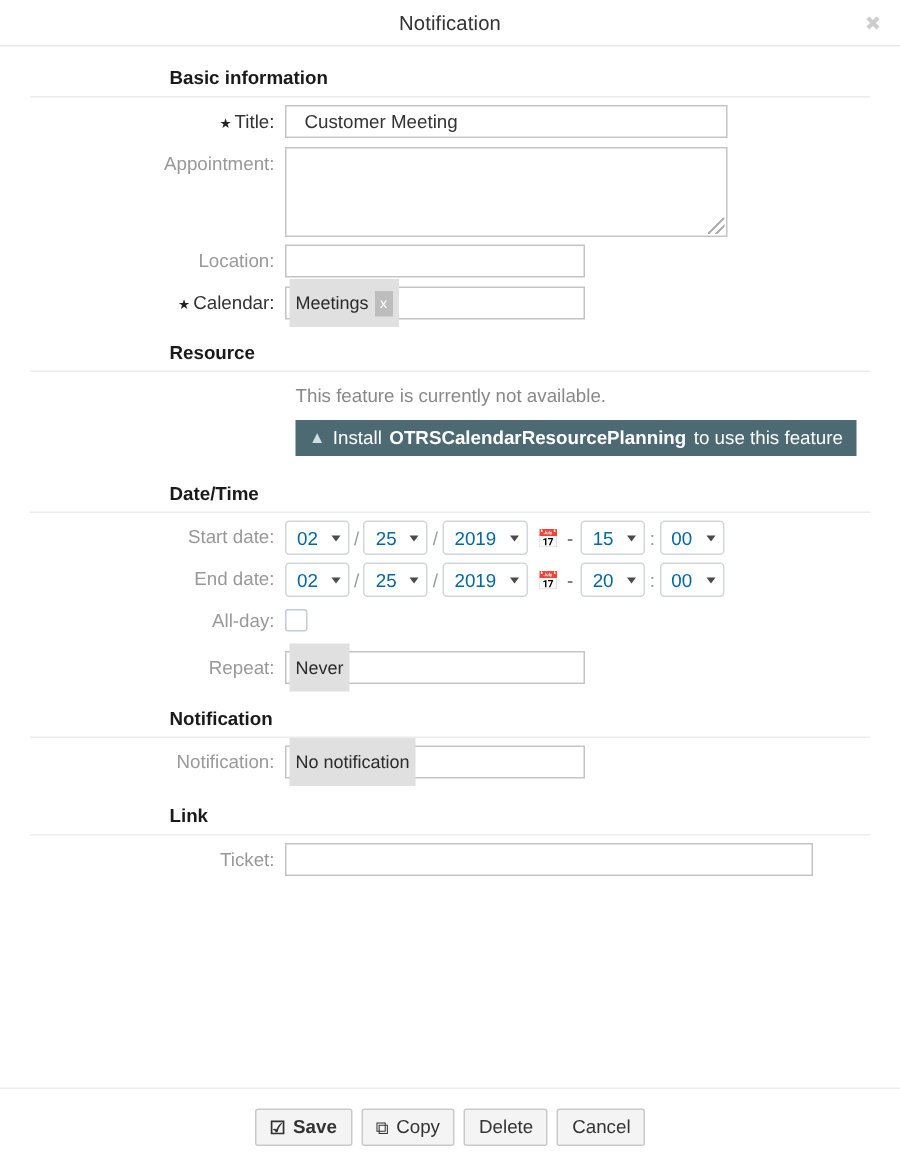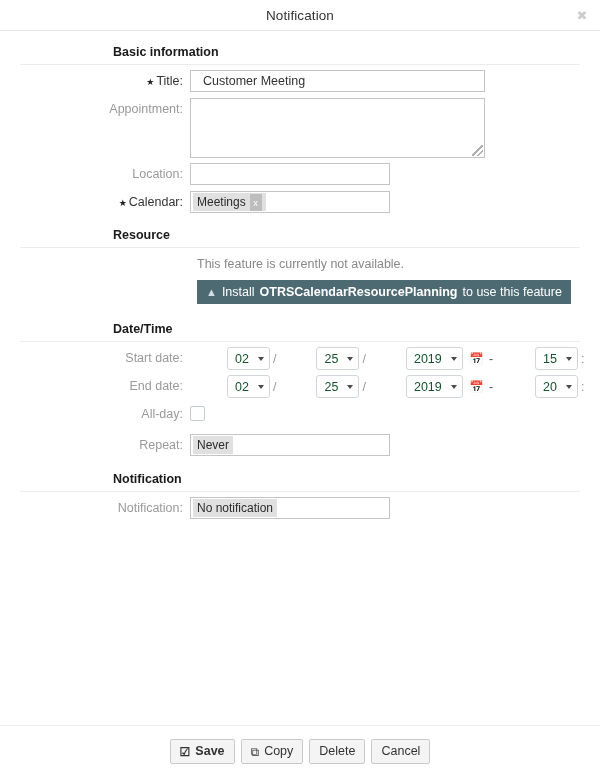--- a/index.html
+++ b/index.html
@@ -141,21 +141,21 @@
     border: 1px solid #c4c4c4;
     background: #fff;
     display: flex;
     align-items: center;
     padding: 0 2px;
   }
   .chip {
     background: #e0e0e0;
     color: #2b2b2b;
     font-size: 12px;
-    height: 18px;
+    height: 32px;
     line-height: 17px;
     padding: 0 4px;
     display: inline-flex;
     align-items: center;
     white-space: nowrap;
   }
   .chip-x {
     background: #bdbdbd;
     color: #ffffff;
     font-size: 9.5px;
@@ -195,28 +195,27 @@
   }
 
   
   .dt-row { display: flex; align-items: center; gap: 0; }
   .sel {
     height: 23px;
     border: 1px solid #d2d6da;
     border-radius: 3px;
     background: #fff;
     font-size: 12.5px;
-    color: #14532d;
+    color: #0369a1;
     display: inline-flex;
     align-items: center;
     padding: 0 5px 0 7px;
     gap: 5px;
     cursor: pointer;
     user-select: none;
-    margin-left: 37px;
   }
   .sel-2 { min-width: 43px; }
   .sel-4 { min-width: 57px; }
   .caret {
     width: 0; height: 0;
     border-left: 3.5px solid transparent;
     border-right: 3.5px solid transparent;
     border-top: 4.5px solid #4a4a4a;
     margin-left: auto;
   }
@@ -424,20 +423,30 @@
       <div class="row">
         <div class="label">Notification:</div>
         <div class="field">
           <div class="chip-select w-notif">
             <span class="chip">No notification</span>
           </div>
         </div>
       </div>
     </div>
 
+    <div class="section" style="margin-top:17px;">
+      <div class="section-head">Link</div>
+      <div class="section-rule"></div>
+      <div class="row">
+        <div class="label">Ticket:</div>
+        <div class="field">
+          <input class="text-input w-ticket" value="" style="">
+        </div>
+      </div>
+    </div>
 
   </div>
 
   <div class="footer">
     <button class="btn primary">
       <span class="btn-ico">☑</span>
       <span>Save</span>
     </button>
     <button class="btn">
       <span class="btn-ico">⧉</span>

